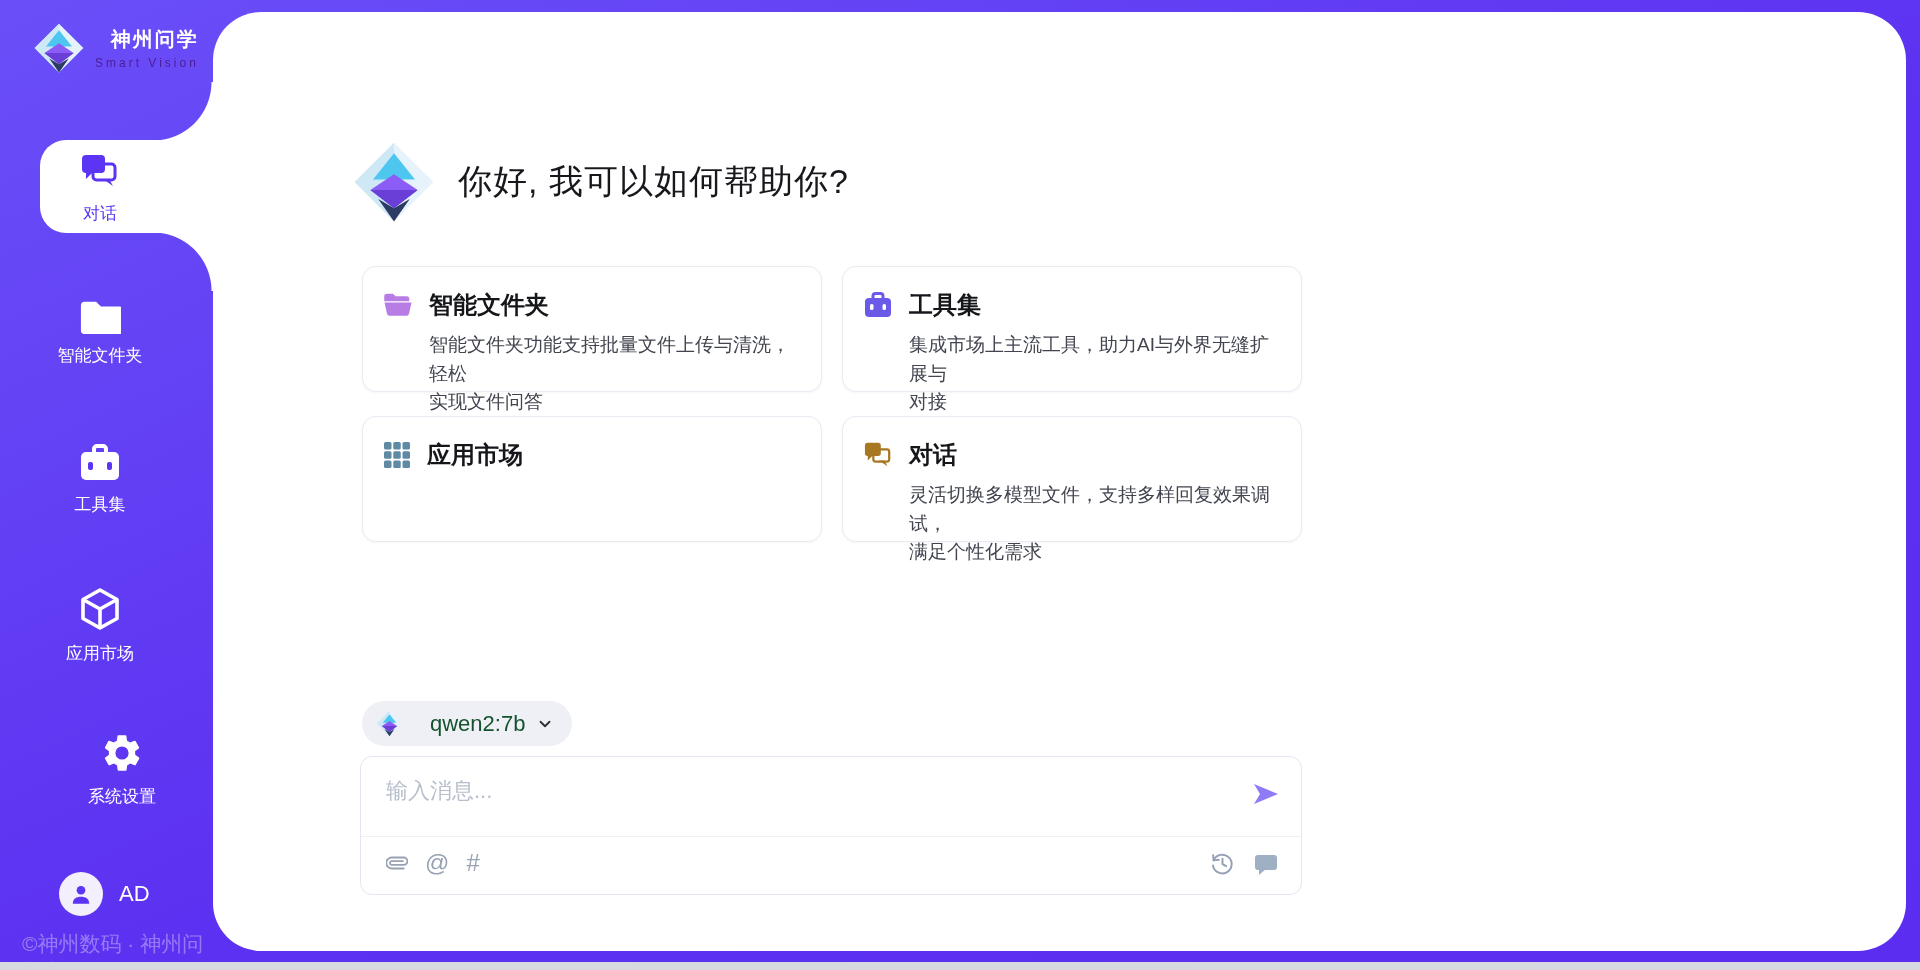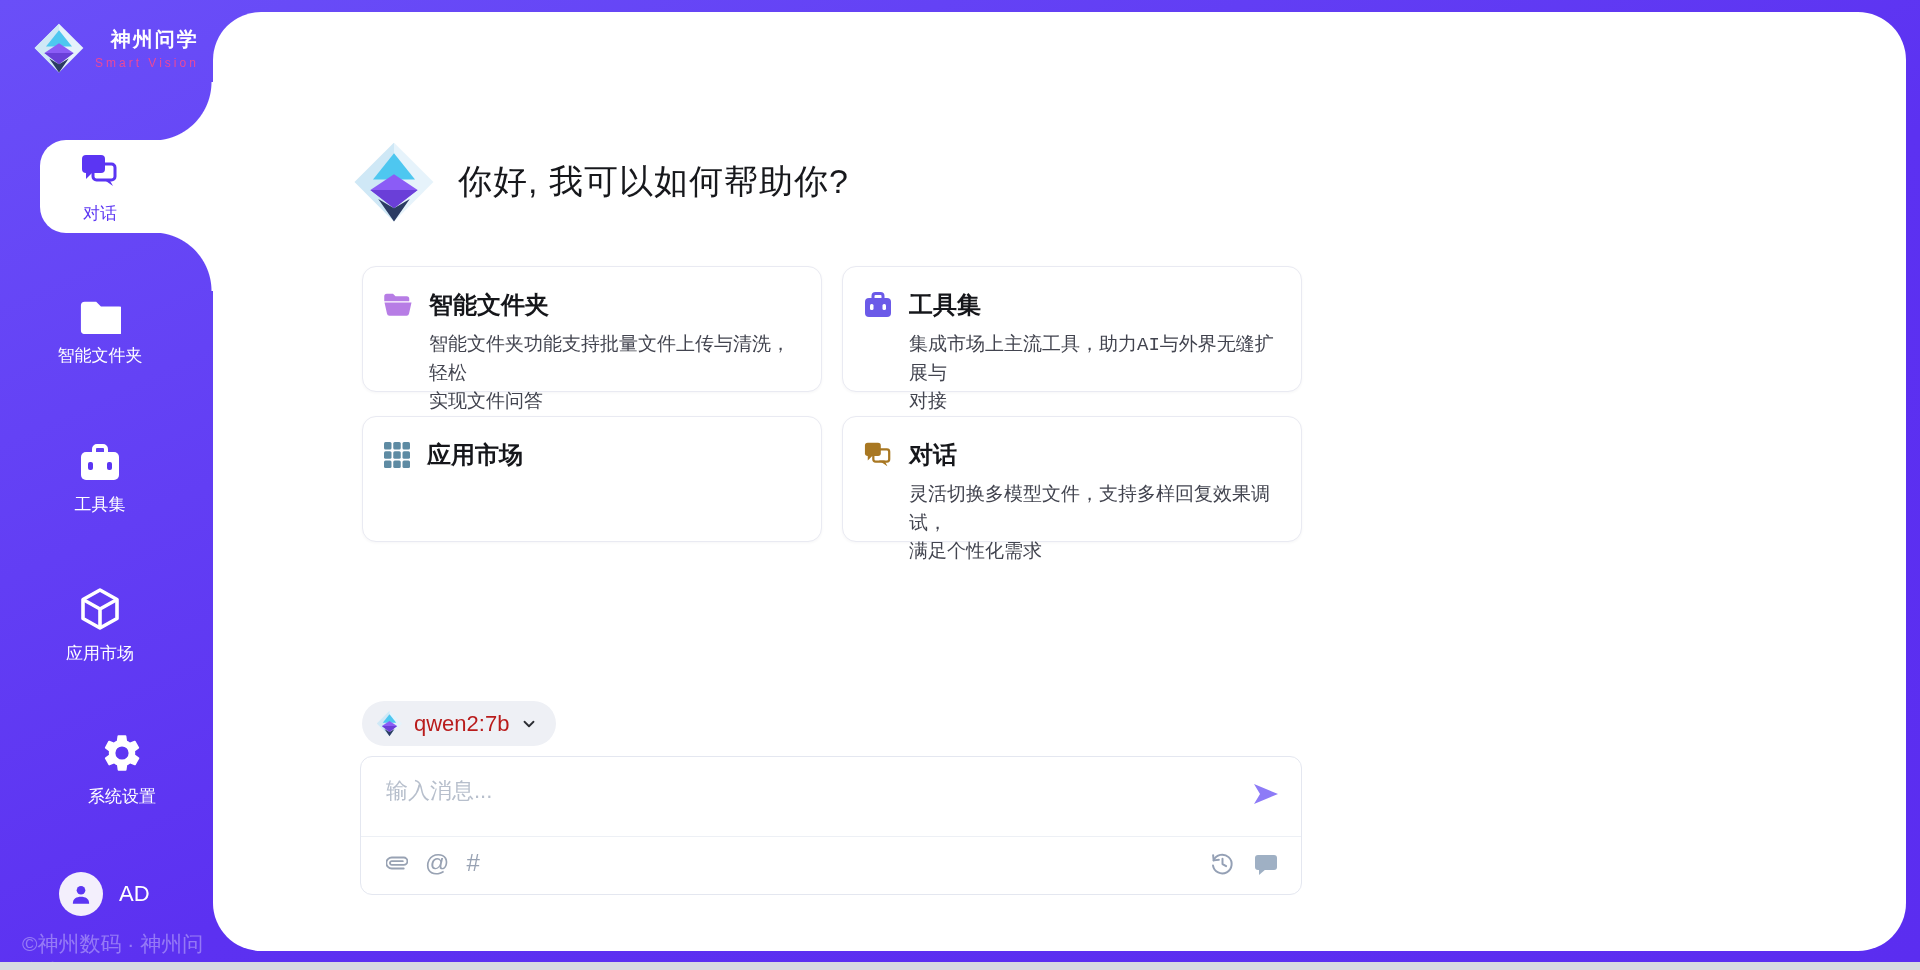--- a/index.html
+++ b/index.html
@@ -22,21 +22,21 @@
   .nav-blob { position:absolute; left:40px; top:140px; width:175px; height:93px;
     background:#fff; border-radius:26px 0 0 26px; }
   .curve-top { position:absolute; left:153px; top:82px; width:61px; height:59px;
     background:radial-gradient(circle at 0 0, rgba(0,0,0,0) 58px, #fff 59px); }
   .curve-bottom { position:absolute; left:153px; top:232px; width:61px; height:59px;
     background:radial-gradient(circle at 0 100%, rgba(0,0,0,0) 58px, #fff 59px); }
 
   
   .logo { position:absolute; left:33px; top:22px; display:flex; align-items:center; gap:10px; }
   .logo-text-cn { color:#fff; font-size:20px; font-weight:bold; letter-spacing:2px;text-align:right; }
-  .logo-text-en { color:#ec4899; font-size:12px; letter-spacing:3px; margin-top:3px; }
+  .logo-text-en { color:#4c1d95; font-size:12px; letter-spacing:3px; margin-top:3px; }
 
   .nav-item { position:absolute; left:0; width:200px; text-align:center; cursor:pointer; }
   .nav-icon { display:inline-block; }
   .nav-label { display:block; color:#fff; font-size:17px; margin-top:6px; }
   .nav-item.active .nav-label { color:#5b35f3; }
 
   .user-row { position:absolute; left:59px; top:872px; display:flex; align-items:center; gap:16px; }
   .avatar { width:44px; height:44px; border-radius:50%; background:#f3effc; display:flex; align-items:center; justify-content:center; }
   .user-name { color:#fff; font-size:22px; }
   .sidebar-footer { position:absolute; left:22px; top:930px; width:200px;
@@ -45,26 +45,26 @@
   
   .greet { position:absolute; left:352px; top:140px; display:flex; align-items:center; gap:22px; }
   .greet-title { font-size:34px; font-weight:normal; color:#17181c; letter-spacing:1px; }
 
   .cards { position:absolute; left:362px; top:266px; display:grid;
     grid-template-columns:460px 460px; grid-auto-rows:126px; gap:24px 20px; }
   .card { background:#fff; border:1px solid #e9eaf2; border-radius:14px;
     padding:22px 20px 0 20px; box-shadow:0 1px 3px rgba(25,28,60,0.04); cursor:pointer; }
   .card-head { display:flex; align-items:center; gap:16px; }
   .card-title { font-size:24px; font-weight:bold; color:#15161a; }
-  .card-desc { margin:10px 0 0 46px; font-size:19px; color:#42444f; line-height:1.5; white-space:pre-line;font-family:Liberation Mono, monospace; }
+  .card-desc { margin:10px 0 0 46px; font-size:19px; color:#42444f; line-height:1.5; white-space:pre-line; }
 
   .model-pill { position:absolute; left:362px; top:701px; height:45px;
     background:#eef0f5; border-radius:23px; display:flex; align-items:center;
     gap:11px; padding:0 18px 0 14px; cursor:pointer; }
-  .model-name { font-size:22px; color:#b91c1c; }
+  .model-name { font-size:22px; color:#14532d;margin-left:16px; }
 
   .composer { position:absolute; left:360px; top:756px; width:942px; height:139px;
     border:1.5px solid #e4e7f0; border-radius:12px; background:#fff; }
   .msg-input { position:absolute; left:25px; top:16px; width:820px; height:36px;
     border:none; outline:none; font-size:22px; color:#333; font-family:"Liberation Sans", sans-serif; background:transparent; }
   .msg-input::placeholder { color:#b7bfcc; }
   .send-btn { position:absolute; right:20px; top:22px; cursor:pointer; }
   .composer-divider { position:absolute; left:0; top:79px; width:100%; height:1px; background:#edf0f5; }
   .tools { position:absolute; left:25px; top:93px; display:flex; align-items:center; gap:17px; }
   .tool-glyph { font-size:24px; color:#98a2b3; line-height:26px; cursor:pointer; }

